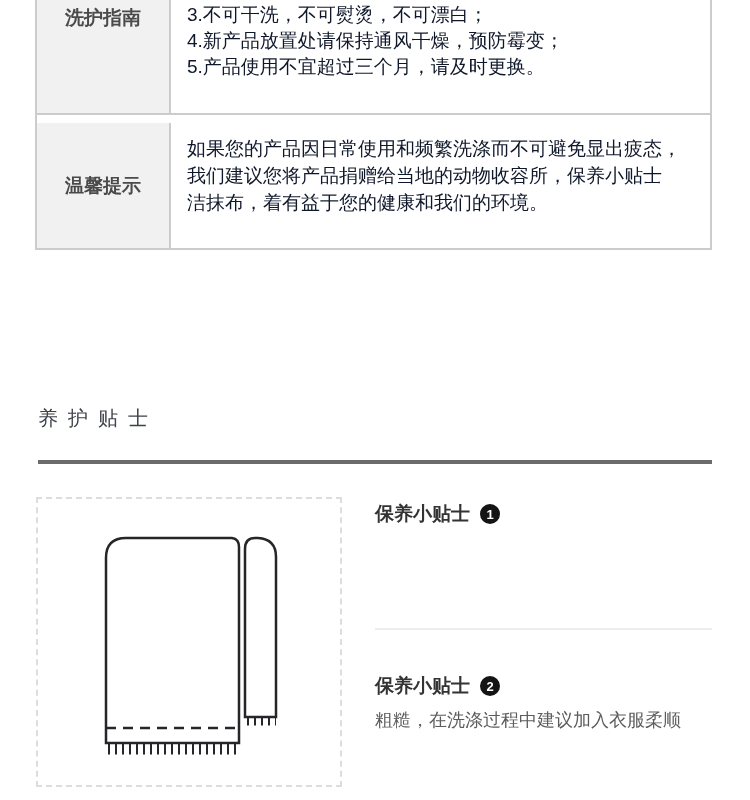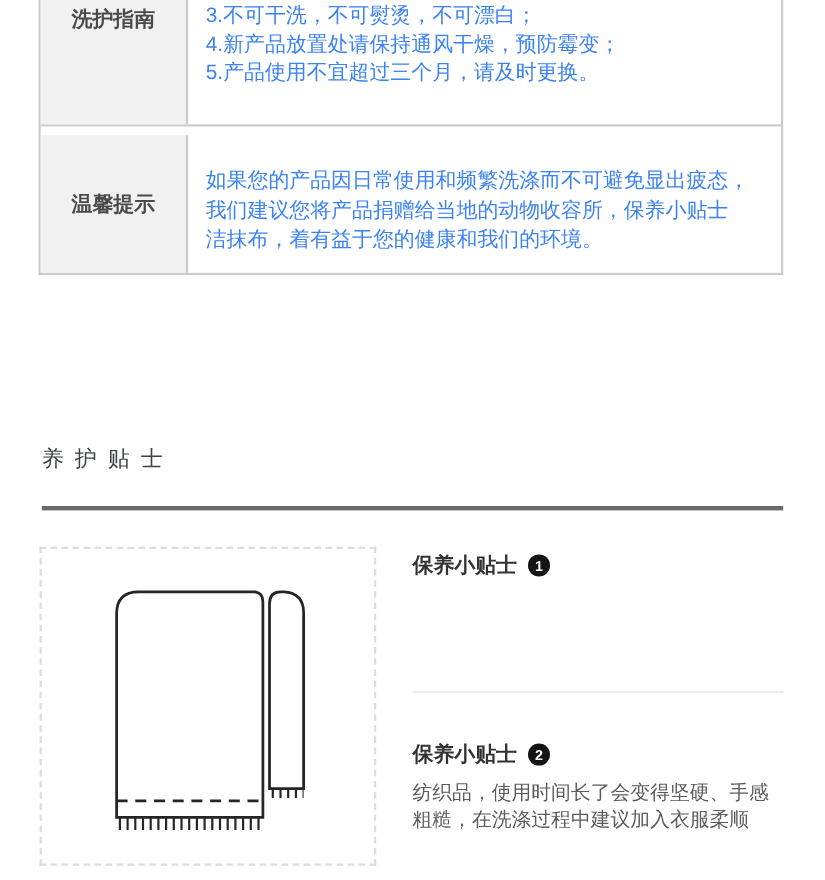--- a/index.html
+++ b/index.html
@@ -18,30 +18,30 @@
   }
   .spec-row { display:flex; }
   .spec-row + .spec-row { border-top:2px solid #cccccc; }
   .spec-label {
     width:134px; flex:0 0 134px; background:#f1f1f1;
     border-right:2px solid #cccccc;
     display:flex; justify-content:center;
     font-size:19px; font-weight:600; color:#4a4a4a;
   }
   .spec-content {
-    flex:1; color:#3b82f6; font-size:19px;
+    flex:1; color:#0f172a; font-size:19px;
     padding-left:16px; padding-right:14px;
   }
   .row-1 { height:113px; }
   .row-1 .spec-label { align-items:flex-start; padding-top:5px; }
   .row-1 .spec-content { padding-top:2px; line-height:26px; }
   .row-2 { height:135px; }
   .row-2 .spec-label { align-items:center;margin-top:8px; }
   .row-2 .spec-content {
-    display:flex; flex-direction:column; justify-content:center;
+    display:flex; flex-direction:column; 
     padding-top:20px; line-height:27px;
   }
   .spec-line { white-space:nowrap; }
 
   
   .section-title {
     position:absolute; left:38px; top:398px;
     font-size:20px; line-height:40px; letter-spacing:10px;
     color:#3d4149; font-weight:500; white-space:nowrap;
   }
@@ -134,17 +134,16 @@
     <span class="num-badge">1</span>
   </div>
 
   <div class="tips-divider"></div>
 
   <div class="tip-heading t2">
     <span>保养小贴士</span>
     <span class="num-badge">2</span>
   </div>
   <div class="tip-body b2">
-    <div class="spec-line">纺织品，使用时间长了会变得坚硬、手感</div>
     <div class="spec-line">粗糙，在洗涤过程中建议加入衣服柔顺</div>
   </div>
 
 </div>
 
 </body></html>

